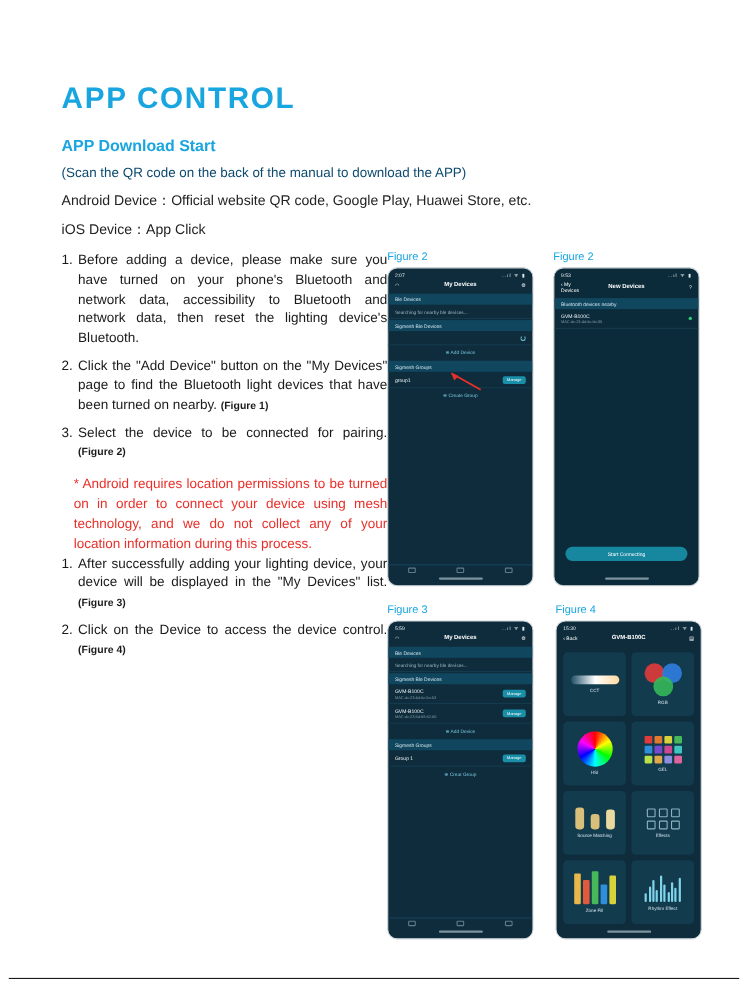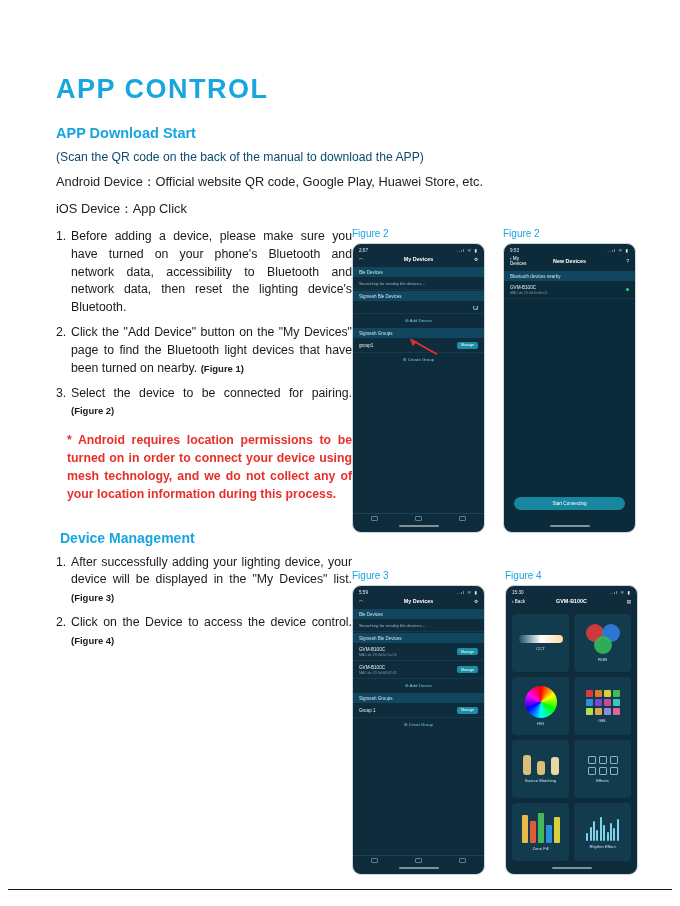--- a/index.html
+++ b/index.html
@@ -68,32 +68,31 @@
   ol.steps li .txt { flex: 1; }
   .fig-ref { font-size: 9.5px; font-weight: bold; }
 
   .warn {
     font-size: 12.3px;
     line-height: 1.45;
     color: #e8302a;
     margin: 12px 0 0 4px;
     display: flex;
     text-align: justify;
-    font-weight: bold;
   }
   .warn .star { width: 11px; flex: none; }
 
   
   .fig-grid {
     position: absolute;
     left: 0; top: 0;
     width: 100%;
   }
   .fig-row { display: flex; gap: 18px; }
-  .fig-row.second { margin-top: 37px; gap: 20px; }
+  .fig-row.second { margin-top: 16px; gap: 20px; }
   .fig {
     width: 133px;
   }
   .fig-label {
     font-size: 10px;
     color: #18a5e0;
     margin-bottom: 4px;
   }
   .phone {
     width: 133px;
@@ -267,21 +266,20 @@
           <span class="num">3.</span>
           <span class="txt"><span>Select the device to be connected for pairing.</span> <span class="fig-ref">(Figure 2)</span></span>
         </li>
       </ol>
 
       <div class="warn">
         <span class="star"></span>
         <span>* Android requires location permissions to be turned on in order to connect your device using mesh technology, and we do not collect any of your location information during this process.</span>
       </div>
 
-      <div class="sub-head mgmt">Device Management</div>
       <ol class="steps">
         <li>
           <span class="num">1.</span>
           <span class="txt"><span>After successfully adding your lighting device, your device will be displayed in the "My Devices" list.</span> <span class="fig-ref">(Figure 3)</span></span>
         </li>
         <li>
           <span class="num">2.</span>
           <span class="txt"><span>Click on the Device to access the device control.</span> <span class="fig-ref">(Figure 4)</span></span>
         </li>
       </ol>

